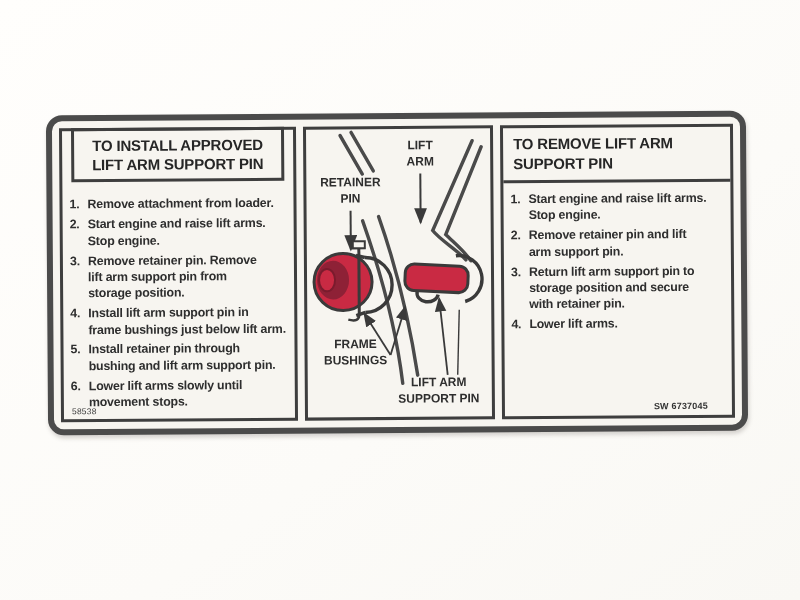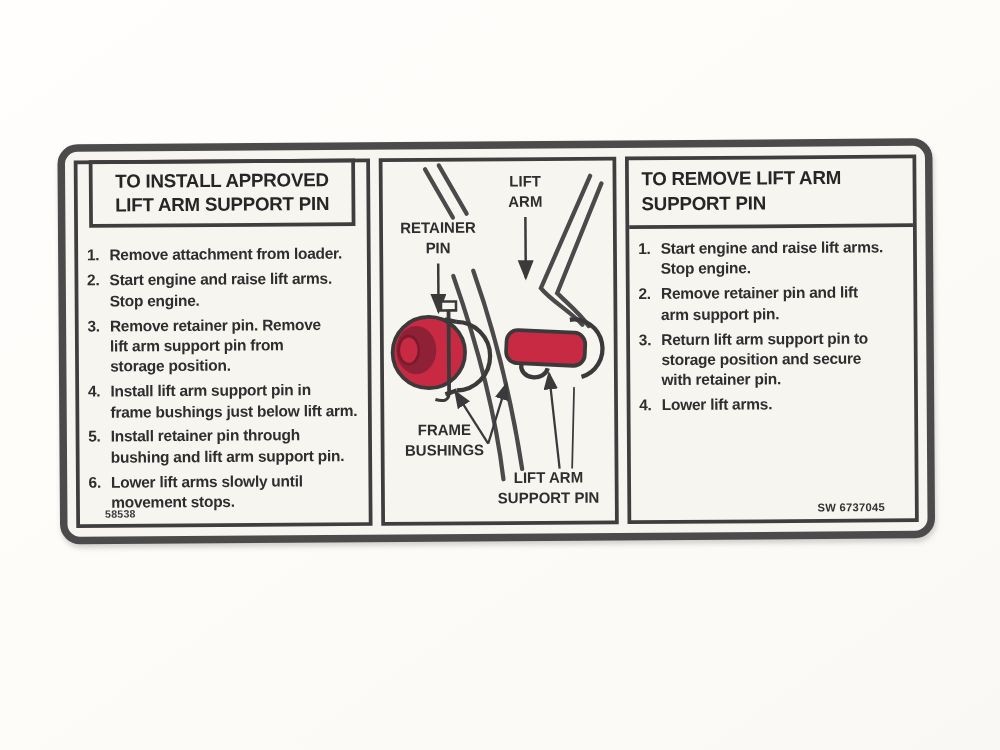--- a/index.html
+++ b/index.html
@@ -32,21 +32,21 @@
   .title-bar{
     font-weight:bold;font-size:15px;line-height:1.3;letter-spacing:-0.2px;
     padding:6px 10px 7px 10px;border-bottom:3px solid #3e3e3e;color:#262626;
   }
   .steps{padding:8px 4px 0 7px;}
   .step{display:flex;margin-bottom:3.5px;
     font-size:12.4px;font-weight:bold;letter-spacing:-0.2px;line-height:1.32;color:#2e2e2e;}
   .step .n{width:18px;flex:none;}
   .step .t{flex:1;white-space:pre-line;}
   .part-no-left{
-    position:absolute;left:20px;bottom:3px;font-size:8.5px;font-weight:700;
+    position:absolute;left:8px;bottom:3px;font-size:8.5px;font-weight:400;
     letter-spacing:0.2px;color:#3a3a3a;
   }
   .part-no-right{
     position:absolute;right:24px;bottom:4px;font-size:9px;font-weight:bold;
     letter-spacing:0.2px;color:#333;padding-left:20px;
   }
   .diagram-svg{display:block;width:100%;height:100%;}
   .dg-label{font-family:"Liberation Sans",sans-serif;font-weight:bold;font-size:12px;fill:#2e2e2e;letter-spacing:0;}
 </style>
 </head>

